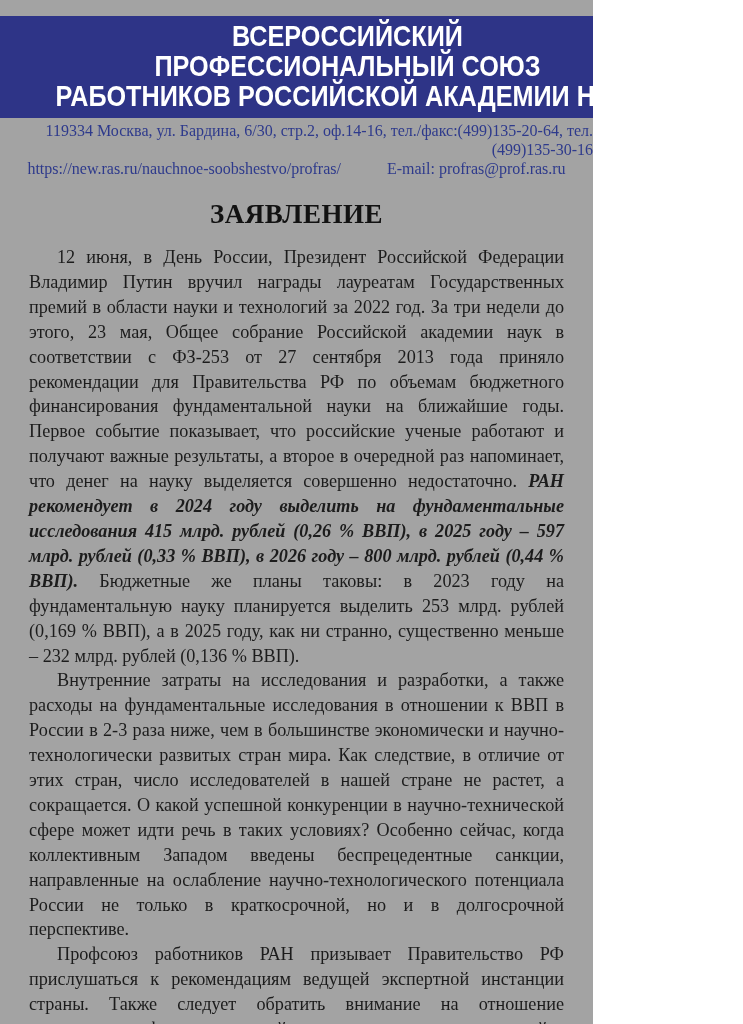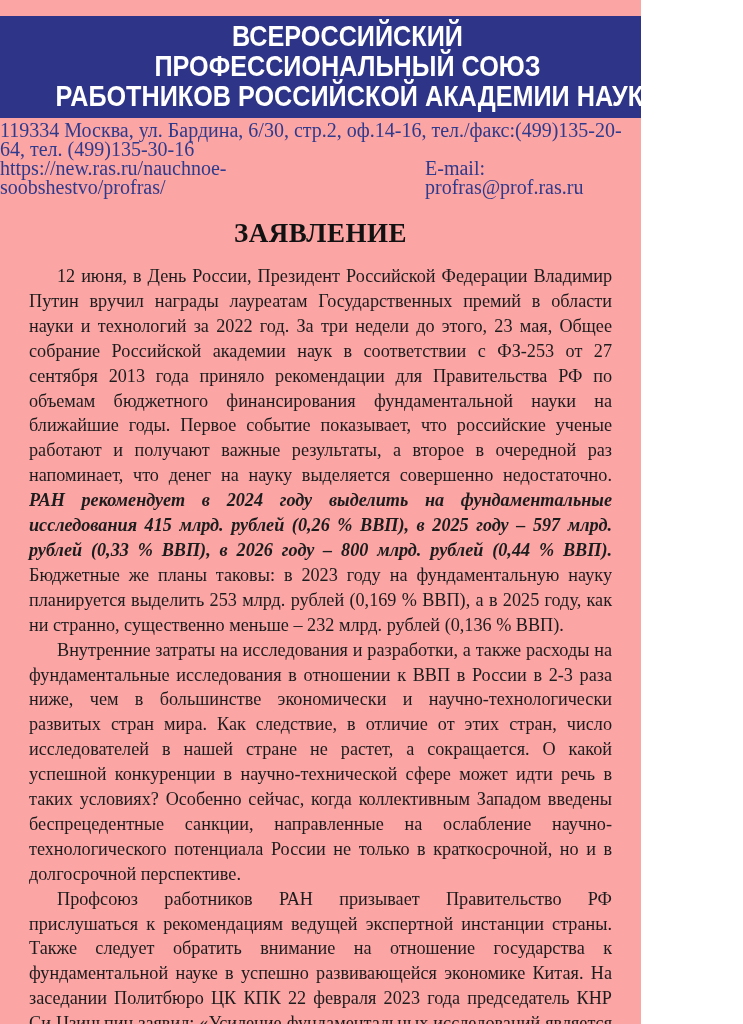--- a/index.html
+++ b/index.html
@@ -2,23 +2,23 @@
 <html lang="ru"><head>
 <meta charset="utf-8">
 <style>
   html, body {
     margin: 0;
     padding: 0;
     background: #ffffff;
   }
   .page {
     position: relative;
-    width: 641px;
+    width: 593px;
     height: 1024px;
-    background: #fca5a5;
+    background: #a3a3a3;
     overflow: hidden;
     font-family: "Liberation Serif", serif;
   }
   
   .banner {
     margin: 16px auto 0 auto;
     width: 695px;
     background: #2e3487;
     padding: 5px 0 7px 0;
     box-sizing: border-box;
@@ -30,23 +30,23 @@
     font-size: 30px;
     line-height: 30px;
     text-align: center;
     white-space: nowrap;
     transform: scaleX(0.84);
     transform-origin: center;
   }
   
   .contact {
     margin-top: 3px;
-    text-align: left;
+    text-align: right;
     color: #2e3a8c;
-    font-size: 20px;
+    font-size: 16px;
     line-height: 19px;
   }
   .contact-row2 {
     display: flex;
     justify-content: center;
     gap: 46px;
   }
   
   .title {
     margin: 21px 0 15px 0;

